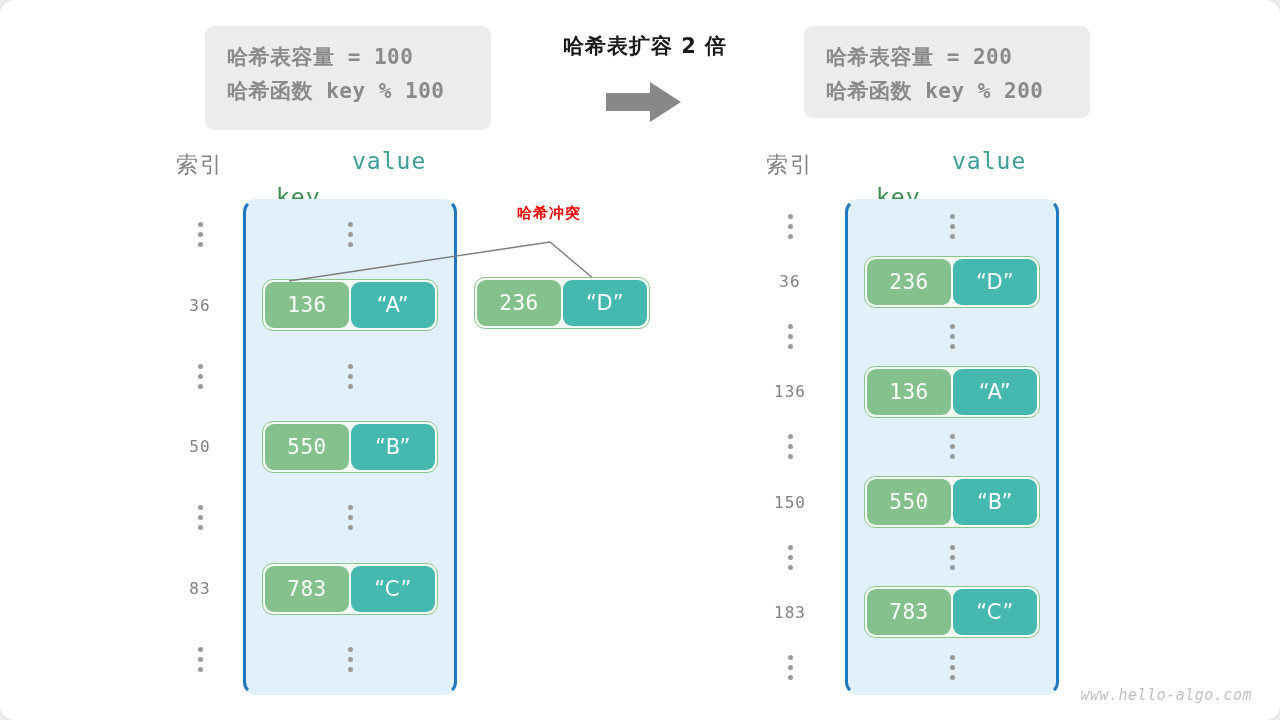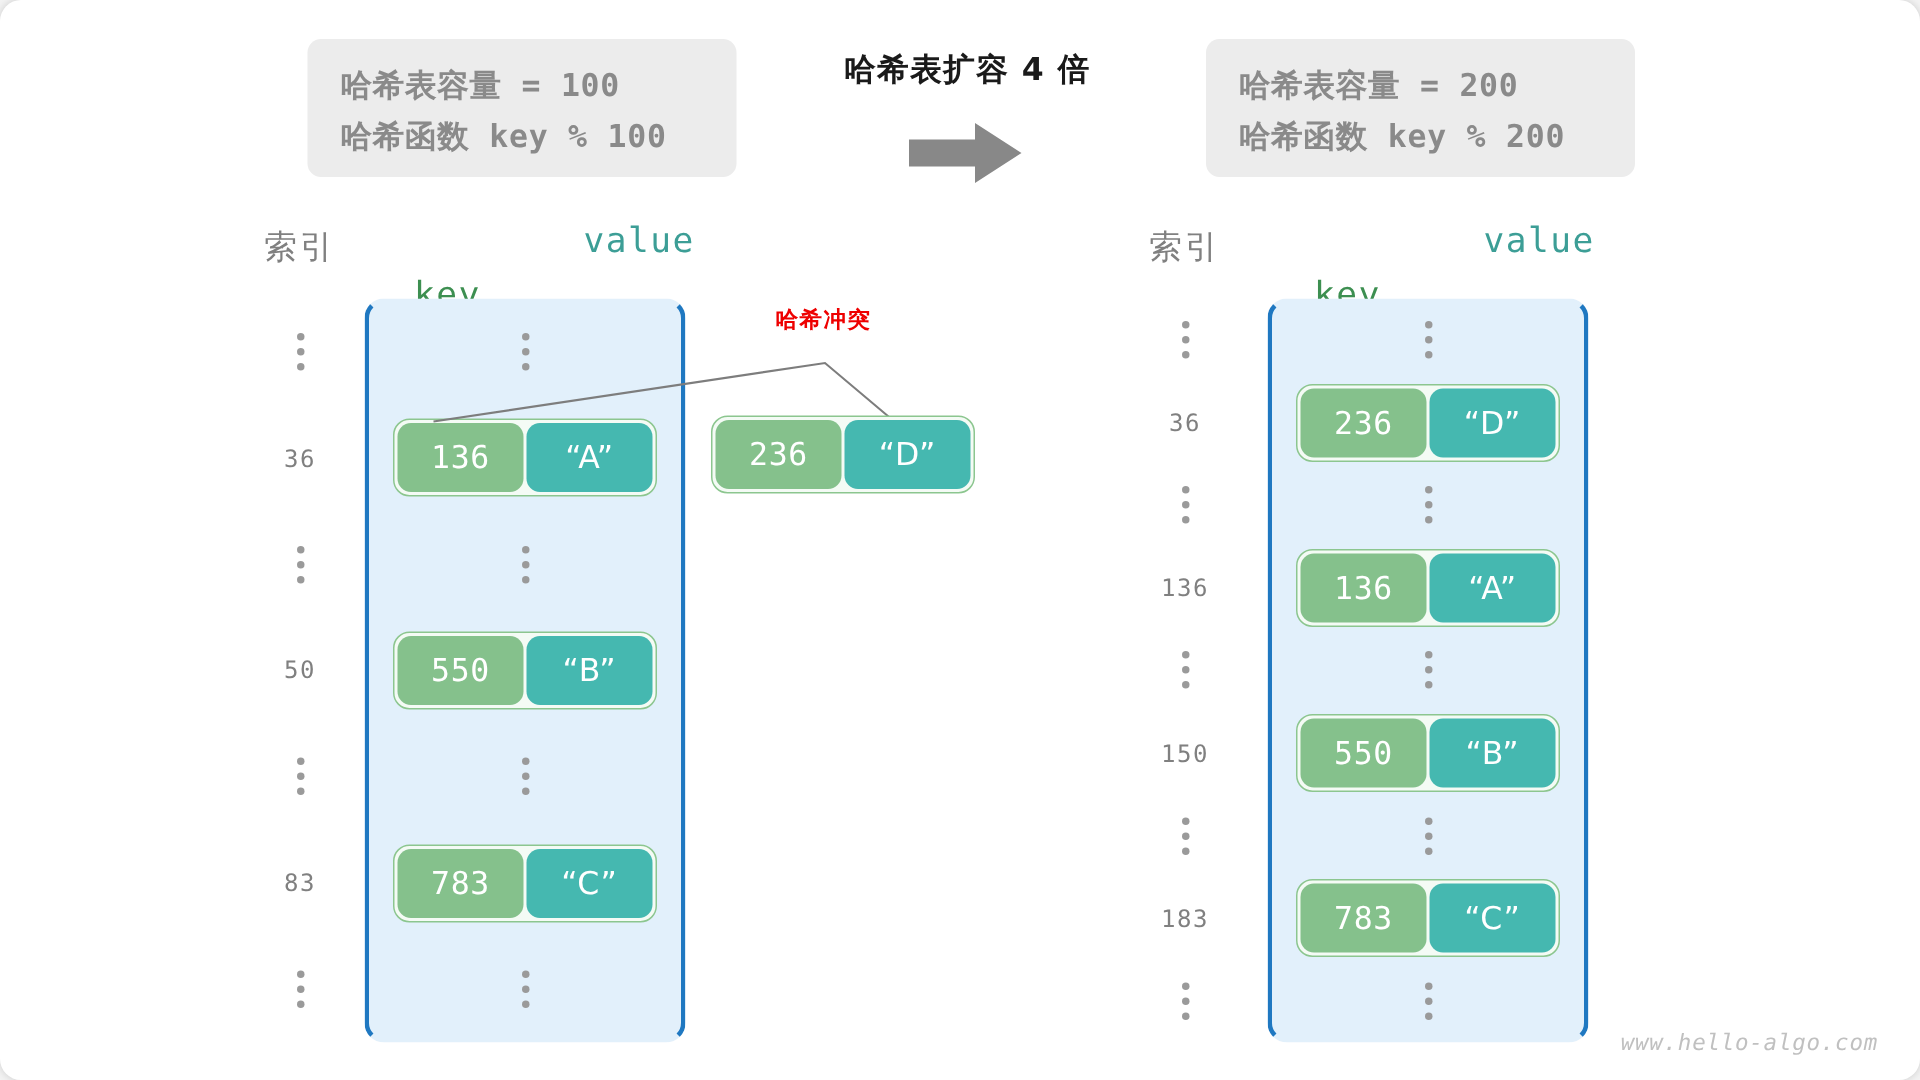--- a/index.html
+++ b/index.html
@@ -34,21 +34,21 @@
     line-height: 34px;
     white-space: pre;
     font-weight: bold;
     letter-spacing: 0.5px;
   }
   .info-line .cjk {
     font-family: "DejaVu Sans", "Liberation Sans", sans-serif;
     font-weight: bold;
     color: #8a8a8a;
   }
-  #info-left  { left: 205px; top: 26px;  width: 286px; height: 92px; }
+  #info-left  { left: 205px; top: 26px;  width: 286px; height: 104px; }
   #info-right { left: 804px; top: 26px;  width: 286px; height: 92px; }
 
   
   #resize-title {
     position: absolute;
     left: 520px;
     top: 32px;
     width: 250px;
     text-align: center;
     font-family: "DejaVu Sans", "Liberation Sans", sans-serif;
@@ -73,21 +73,21 @@
     white-space: pre;
     letter-spacing: 1px;
   }
   .head-index {
     font-family: "DejaVu Sans", "Liberation Sans", sans-serif;
     color: #808080;
     font-size: 22px;
     letter-spacing: 2px;
   }
   .head-key   { color: #3d8f51; margin-top: 36px; }
-  .head-value { color: #3c9e96; margin-left: 37px; }
+  .head-value { color: #3c9e96; }
 
   
   .table-body {
     position: absolute;
     background: #e2f0fb;
     border-left: 3px solid #1f78c1;
     border-right: 3px solid #1f78c1;
     border-top: 3px solid transparent;
     border-bottom: 3px solid transparent;
     border-radius: 13px;
@@ -205,21 +205,21 @@
 </head>
 <body>
 
 <div id="canvas">
 
   <div class="info-box" id="info-left">
     <div class="info-line"><span class="cjk">哈希表容量</span><span> = 100</span></div>
     <div class="info-line"><span class="cjk">哈希函数</span><span> key % 100</span></div>
   </div>
 
-  <div id="resize-title">哈希表扩容 4 倍</div>
+  <div id="resize-title">哈希表扩容 2 倍</div>
   <svg id="resize-arrow" viewBox="0 0 76 44">
     <path d="M0 13 L44 13 L44 2 L75 22 L44 42 L44 31 L0 31 Z" fill="#888888"></path>
   </svg>
 
   <div class="info-box" id="info-right">
     <div class="info-line"><span class="cjk">哈希表容量</span><span> = 200</span></div>
     <div class="info-line"><span class="cjk">哈希函数</span><span> key % 200</span></div>
   </div>
 
   <div class="col-head head-index" style="left:170px; top:150px; width:60px; text-align:center;">索引</div>

